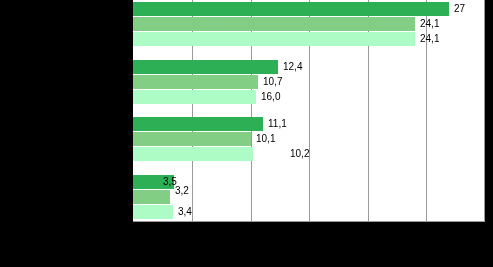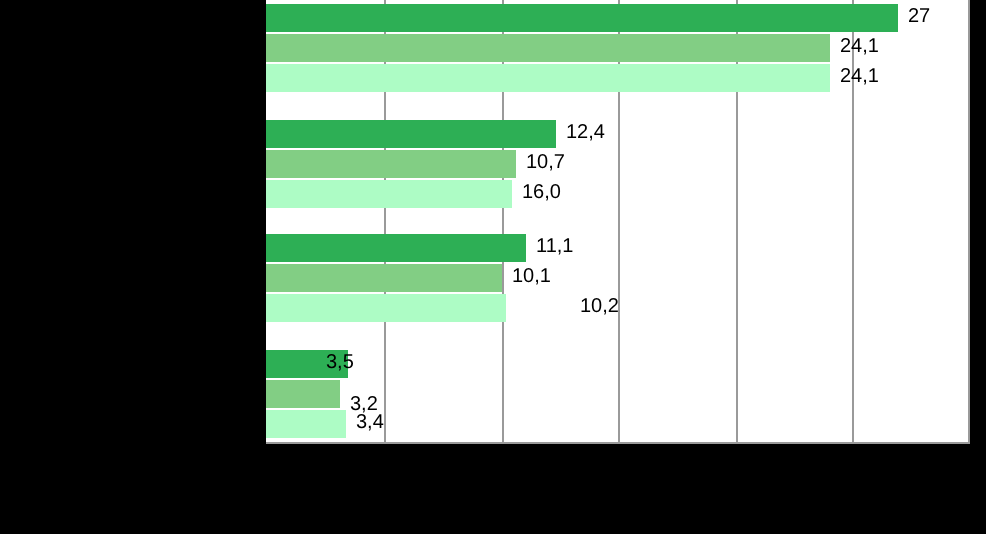--- a/index.html
+++ b/index.html
@@ -94,20 +94,20 @@
       <div class="bar" style="top:132px; width:118px; background:#82CE84;"></div>
       <div class="bar-label" style="left:123px; top:132px;">10,1</div>
 
       <div class="bar" style="top:147px; width:120px; background:#ADFCC5;"></div>
       <div class="bar-label" style="left:125px; top:147px;margin-left:32px;">10,2</div>
 
       <div class="bar" style="top:175px; width:41px; background:#2DAF55;"></div>
       <div class="bar-label" style="left:30px; top:175px;">3,5</div>
 
       <div class="bar" style="top:190px; width:37px; background:#82CE84;"></div>
-      <div class="bar-label" style="left:42px; top:196px;">3,2</div>
+      <div class="bar-label" style="left:42px; top:184px;">3,2</div>
 
       <div class="bar" style="top:205px; width:40px; background:#ADFCC5;"></div>
       <div class="bar-label" style="left:45px; top:205px;">3,4</div>
     </div>
 
   </div>
 </div>
 
 </body></html>

